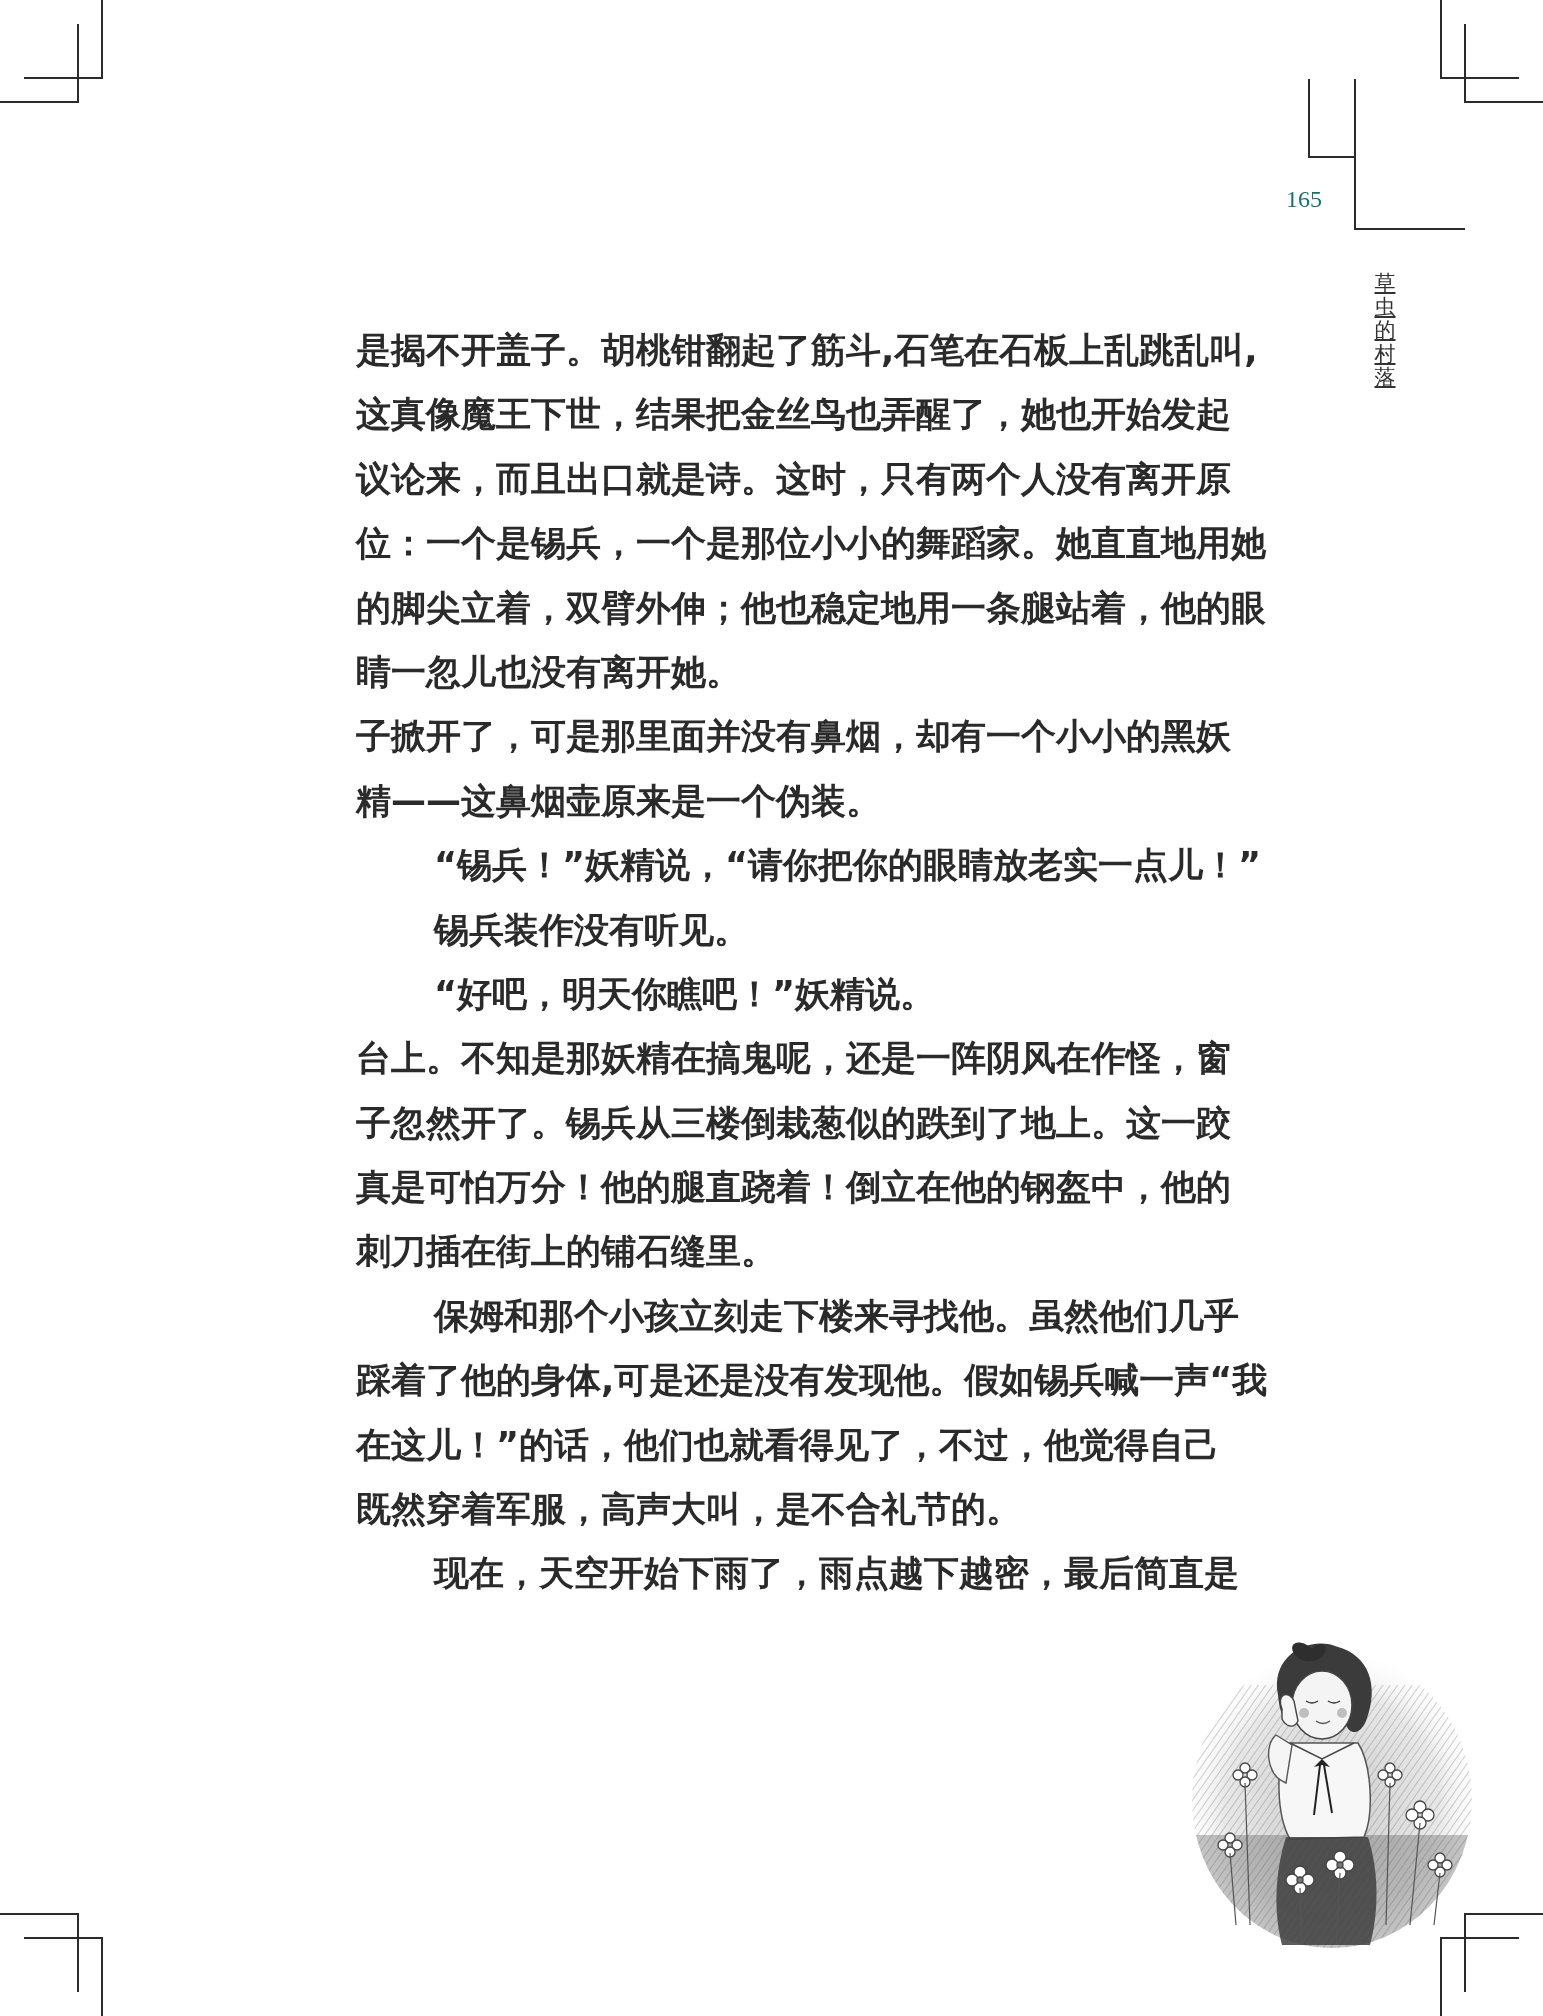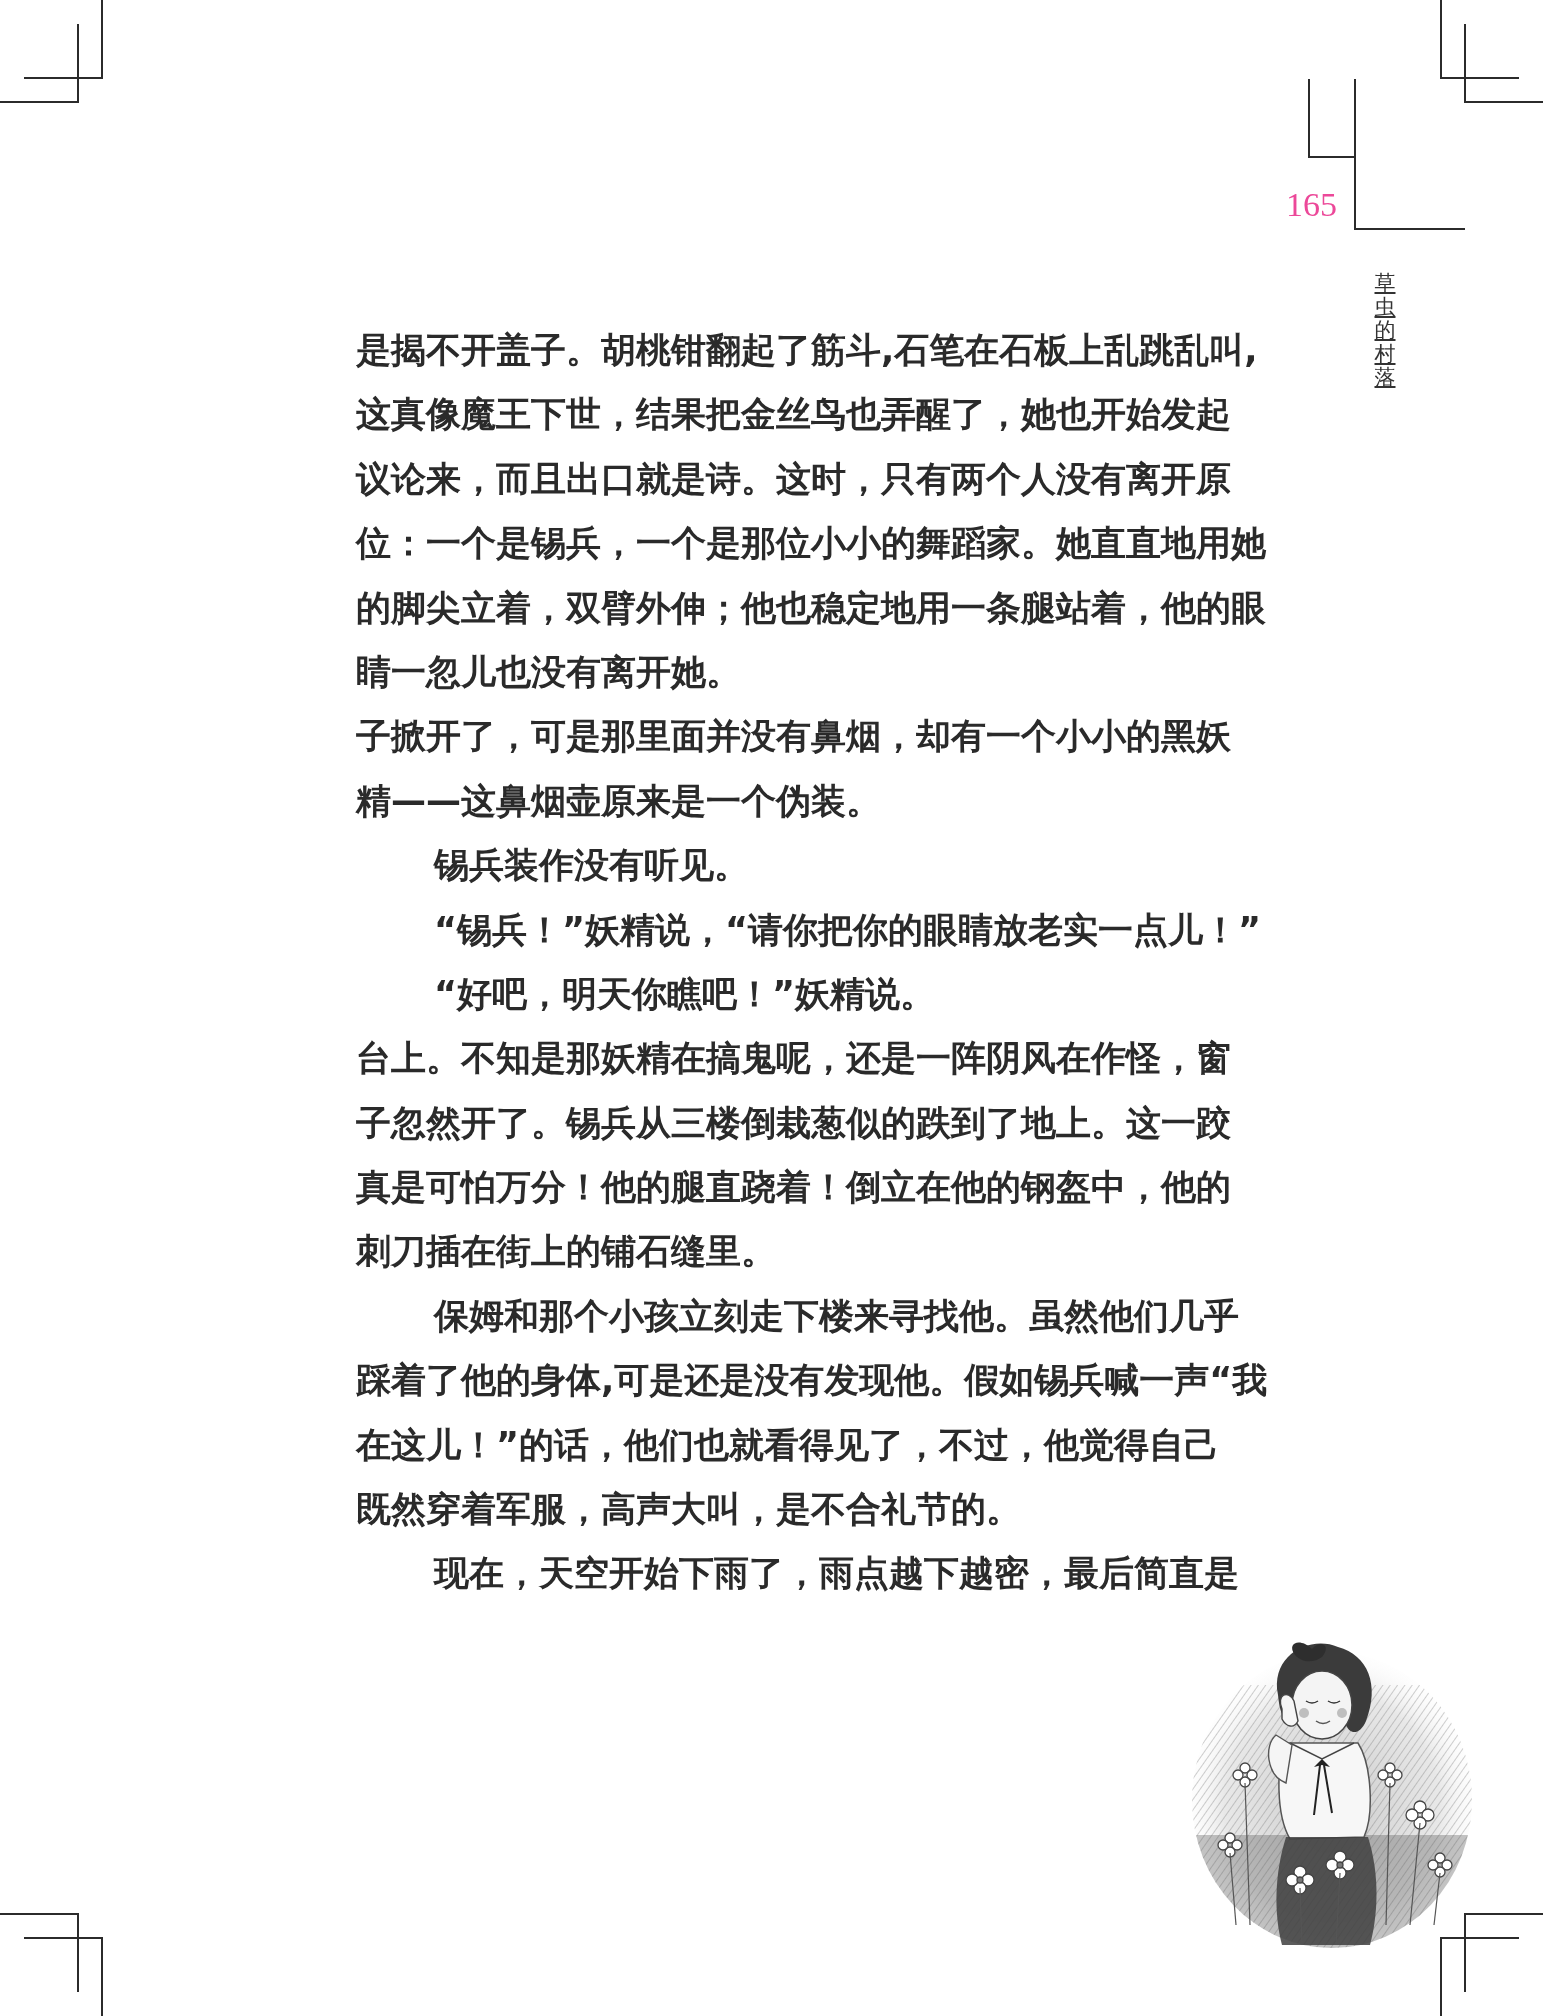--- a/index.html
+++ b/index.html
@@ -1,20 +1,20 @@
 <!DOCTYPE html>
 <html><head>
 <meta charset="utf-8">
 <style>
   html, body { margin: 0; padding: 0; background: #ffffff; }
   body { width: 1543px; height: 2016px; position: relative; overflow: hidden; font-family: "DejaVu Sans", sans-serif; color: #2a2a2a; }
   .mark { position: absolute; background: #2b2b2b; }
   .h { height: 2px; }
   .v { width: 2px; }
-  .page-number { position: absolute; left: 1286px; top: 186px; font-family: "Liberation Serif", "DejaVu Serif", serif; font-size: 34px; color: #ec4899; letter-spacing: 0px; }
+  .page-number { position: absolute; left: 1286px; top: 186px; font-family: "Liberation Serif", "DejaVu Serif", serif; font-size: 24px; color: #0f766e; letter-spacing: 0px; }
   .running-title { position: absolute; left: 1372px; top: 272px; width: 26px; font-size: 21px; line-height: 23.6px; color: #333; text-align: center; word-break: break-all; text-decoration: underline; }
   .body-text { position: absolute; left: 356px; top: 318px; width: 856px; font-weight: bold; }
   .line { height: 64.4px; line-height: 64.4px; font-size: 35px; color: #2a2a2a; white-space: nowrap; text-align: justify; text-align-last: justify; }
   .line.last { text-align-last: left; }
   .line.indent { padding-left: 78px; }
   .illus { position: absolute; left: 1190px; top: 1625px; width: 300px; height: 330px; }
 </style>
 </head>
 <body>
 
@@ -48,22 +48,22 @@
 
 <div class="body-text" id="body-text">
     <div class="line">是揭不开盖子。胡桃钳翻起了筋斗,石笔在石板上乱跳乱叫,</div>
     <div class="line">这真像魔王下世，结果把金丝鸟也弄醒了，她也开始发起</div>
     <div class="line">议论来，而且出口就是诗。这时，只有两个人没有离开原</div>
     <div class="line">位：一个是锡兵，一个是那位小小的舞蹈家。她直直地用她</div>
     <div class="line">的脚尖立着，双臂外伸；他也稳定地用一条腿站着，他的眼</div>
     <div class="line last">睛一忽儿也没有离开她。</div>
     <div class="line">子掀开了，可是那里面并没有鼻烟，却有一个小小的黑妖</div>
     <div class="line last">精——这鼻烟壶原来是一个伪装。</div>
+    <div class="line indent last">“锡兵！”妖精说，“请你把你的眼睛放老实一点儿！”</div>
     <div class="line indent last">锡兵装作没有听见。</div>
-    <div class="line indent last">“锡兵！”妖精说，“请你把你的眼睛放老实一点儿！”</div>
     <div class="line indent last">“好吧，明天你瞧吧！”妖精说。</div>
     <div class="line">台上。不知是那妖精在搞鬼呢，还是一阵阴风在作怪，窗</div>
     <div class="line">子忽然开了。锡兵从三楼倒栽葱似的跌到了地上。这一跤</div>
     <div class="line">真是可怕万分！他的腿直跷着！倒立在他的钢盔中，他的</div>
     <div class="line last">刺刀插在街上的铺石缝里。</div>
     <div class="line indent">保姆和那个小孩立刻走下楼来寻找他。虽然他们几乎</div>
     <div class="line">踩着了他的身体,可是还是没有发现他。假如锡兵喊一声“我</div>
     <div class="line">在这儿！”的话，他们也就看得见了，不过，他觉得自己</div>
     <div class="line last">既然穿着军服，高声大叫，是不合礼节的。</div>
     <div class="line indent">现在，天空开始下雨了，雨点越下越密，最后简直是</div>

